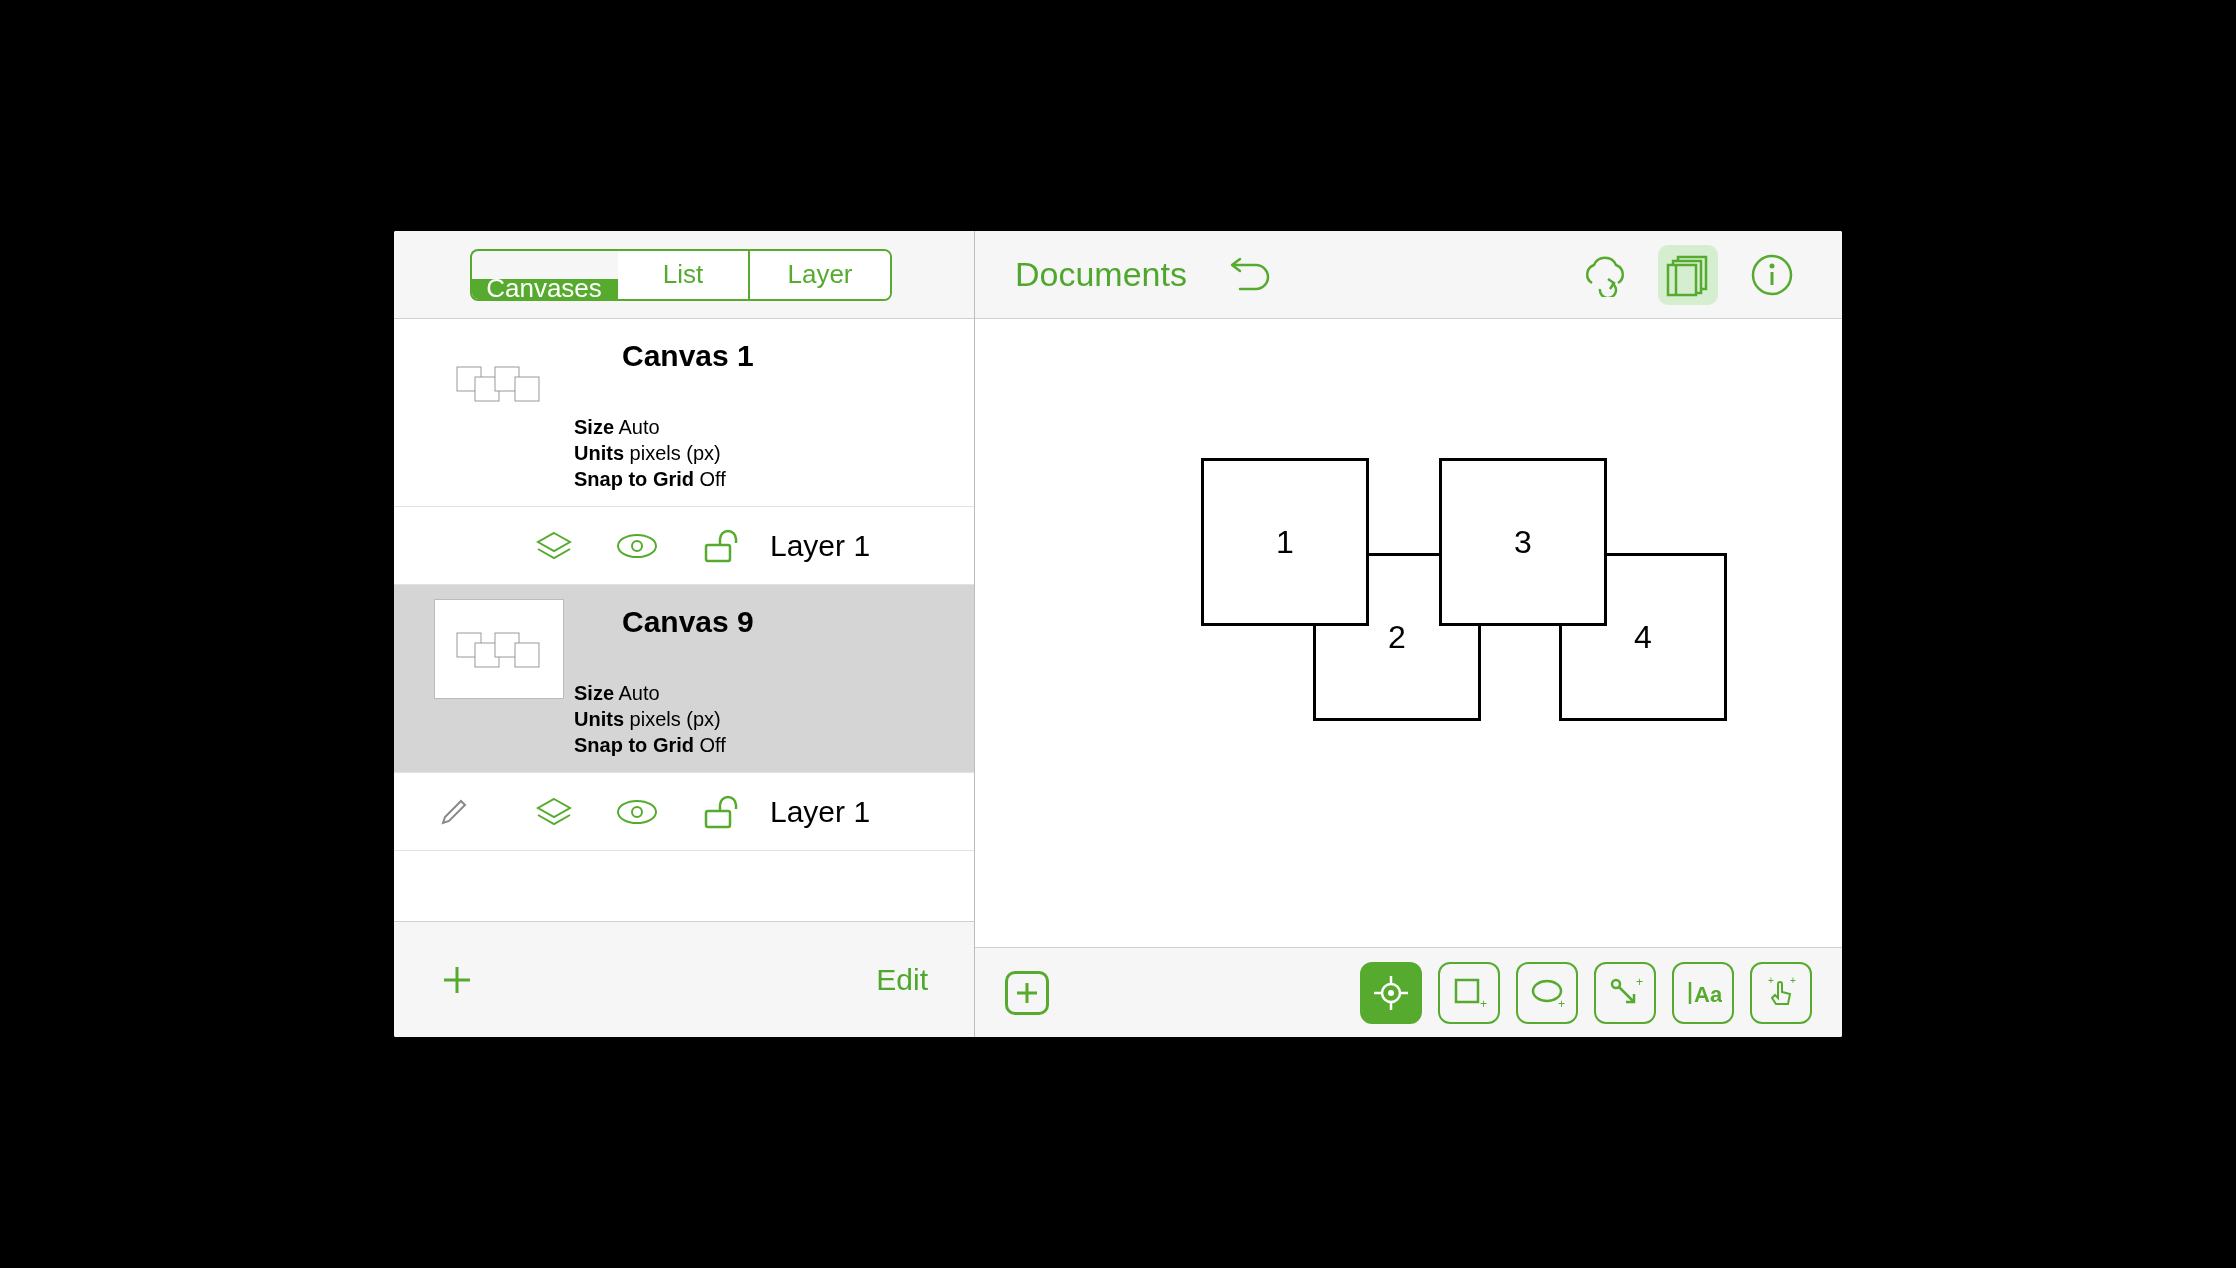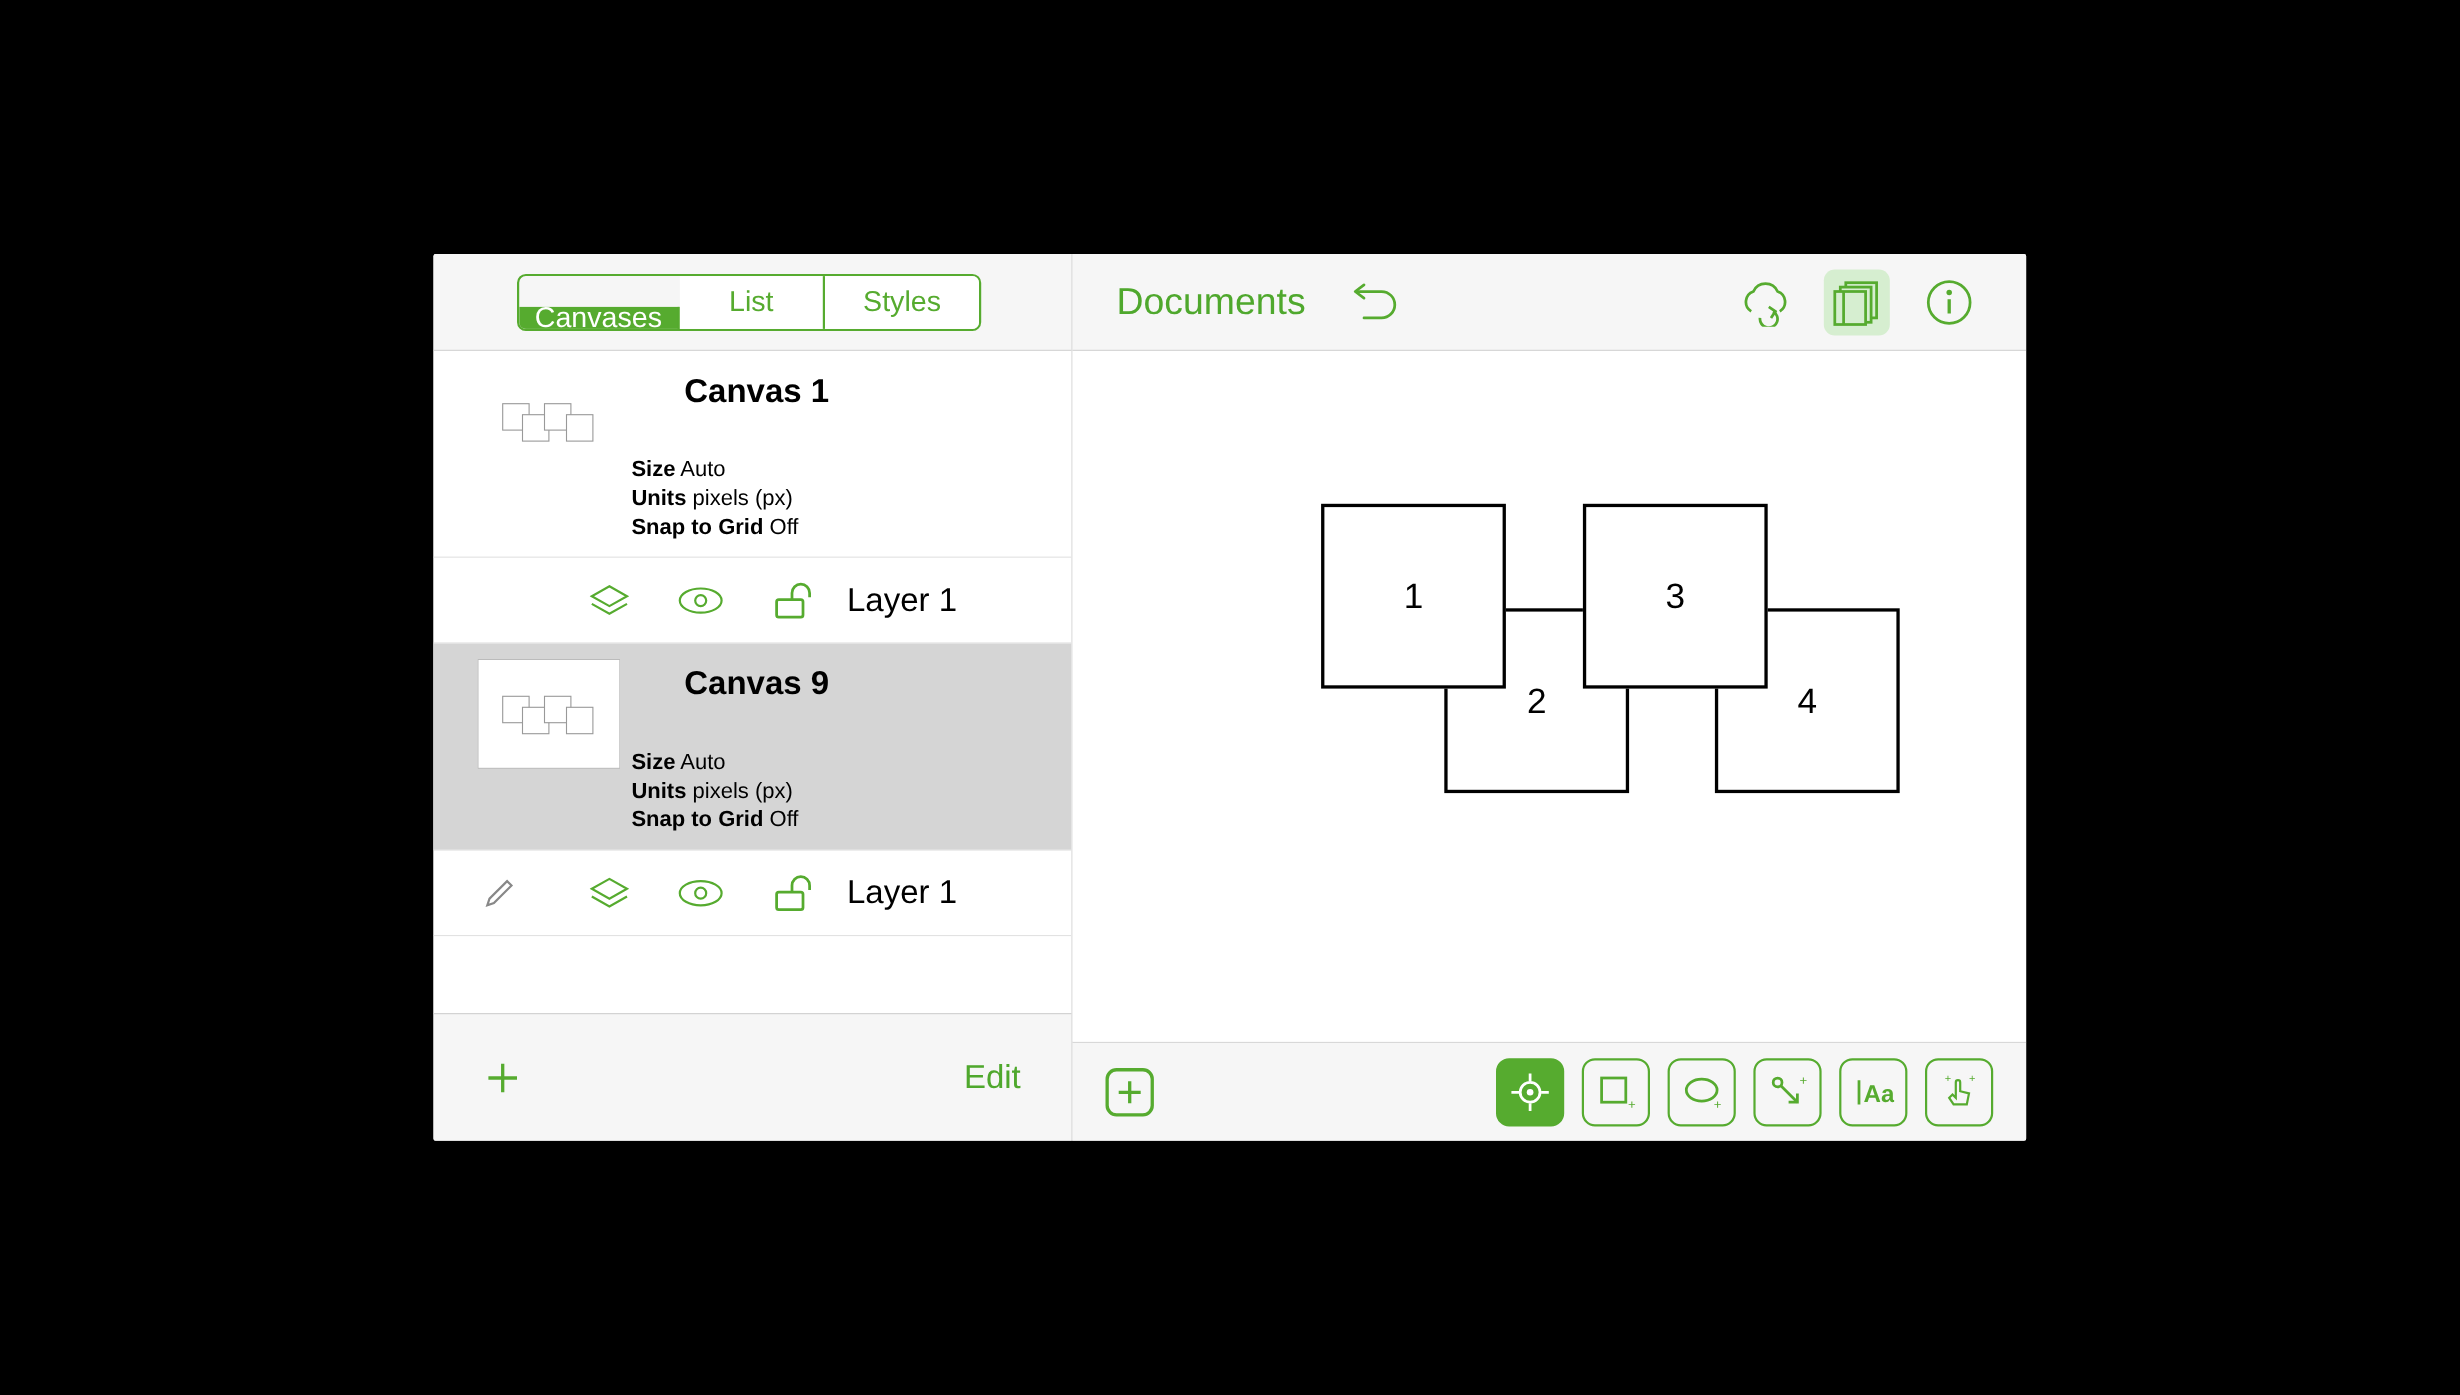--- a/index.html
+++ b/index.html
@@ -164,21 +164,21 @@
 </head>
 <body>
 
 <div class="frame">
 
   <div class="left-panel">
     <div class="left-topbar">
       <div class="seg">
         <div class="seg-item active">Canvases</div>
         <div class="seg-item">List</div>
-        <div class="seg-item">Styles</div>
+        <div class="seg-item">Layer</div>
       </div>
     </div>
 
     <div class="left-content">
 
       <div class="canvas-row">
         <div class="canvas-thumb">
           <svg class="thumb-svg" viewBox="0 0 88 44">
             <rect x="2" y="6" width="24" height="24" fill="#fff" stroke="#999" stroke-width="1"></rect>
             <rect x="20" y="16" width="24" height="24" fill="#fff" stroke="#999" stroke-width="1"></rect>

